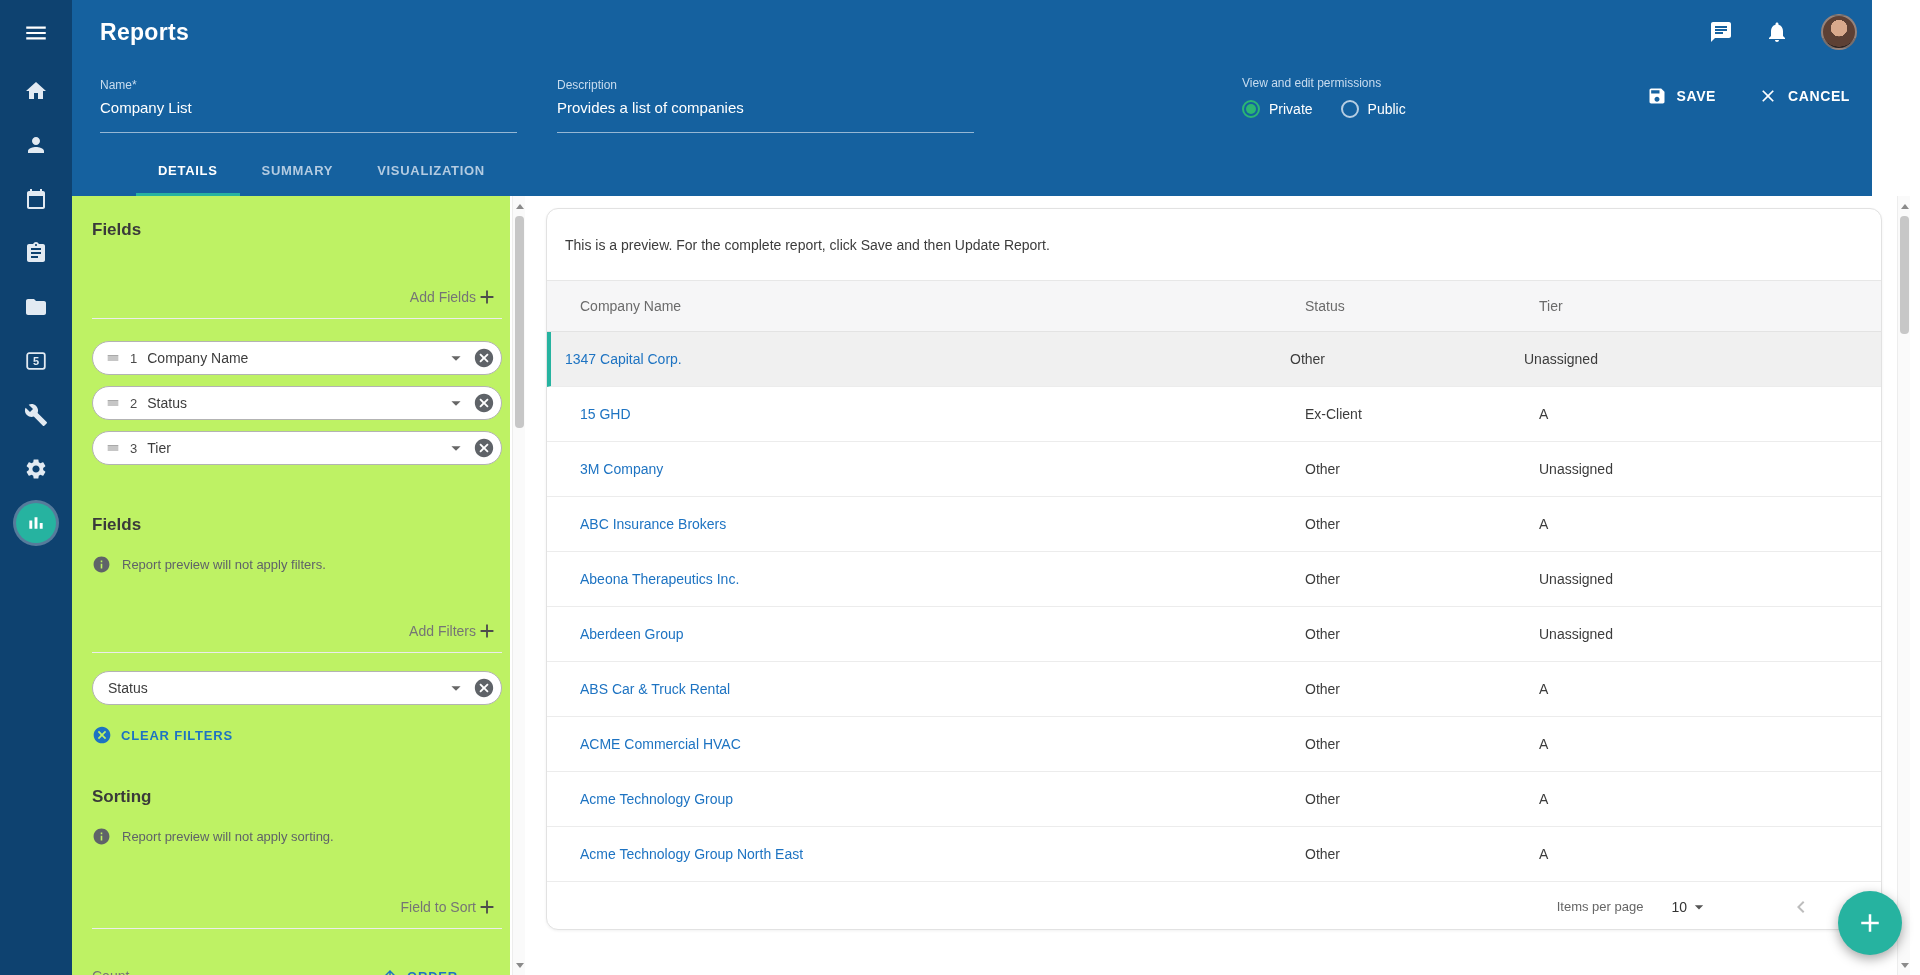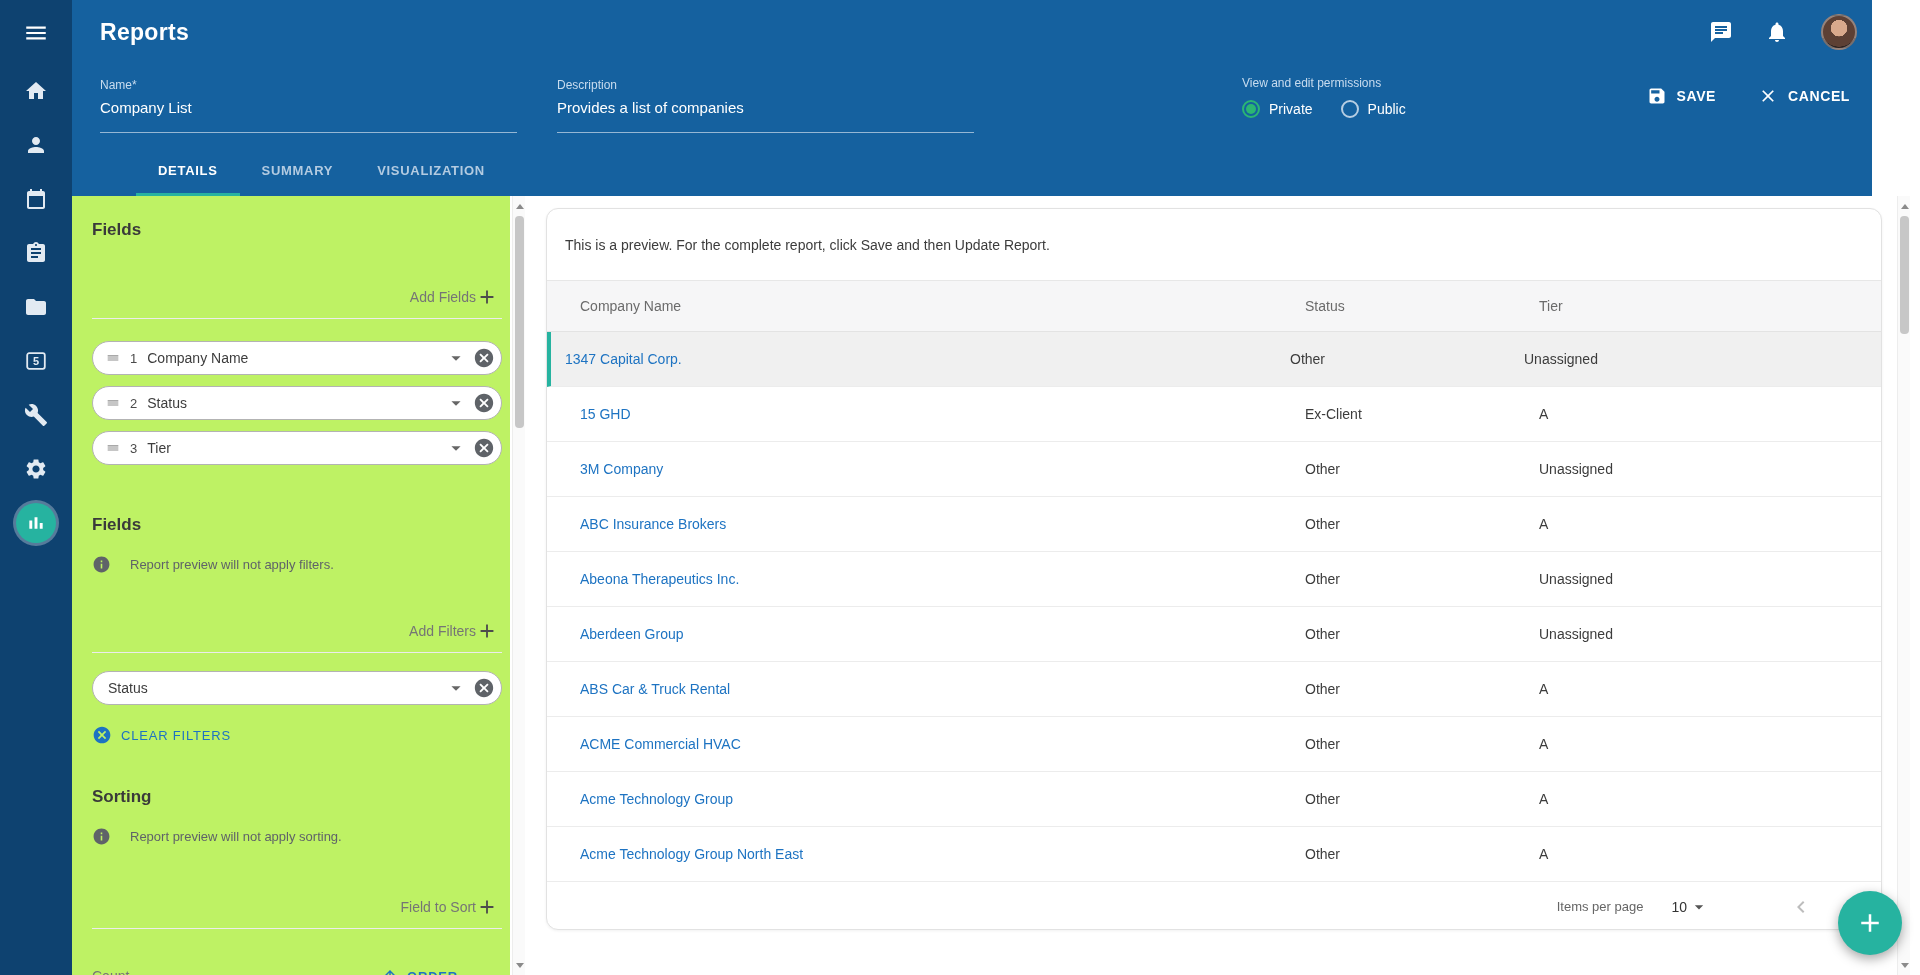--- a/index.html
+++ b/index.html
@@ -77,25 +77,25 @@
   .pill-list{margin-top:22px}
   .pill-list-filters{margin-top:18px}
   .pill{height:34px;border:1px solid #b3b3b3;border-radius:17px;display:flex;align-items:center;
     padding:0 6px 0 12px;margin-bottom:11px;background:#fff;cursor:pointer}
   .pill-drag{color:#8d8d8d;display:flex}
   .pill-num{font-size:13px;color:#4a4a4a;margin:0 10px 0 9px}
   .pill-label{font-size:14px;color:#3d3d3d}
   .pill.filter{padding-left:15px}
   .pill-caret{margin-left:auto;color:#666;display:flex}
   .pill-remove{color:#5f6368;display:flex;margin-left:6px;cursor:pointer}
-  .info-row{display:flex;align-items:center;gap:19px;margin-top:20px}
+  .info-row{display:flex;align-items:center;gap:11px;margin-top:20px}
   .info-row .info-ic{color:#5f6368;display:flex}
   .info-text{font-size:13px;color:#5f6368}
   .clear-filters{display:flex;align-items:center;gap:9px;margin-top:20px;cursor:pointer;
-    color:var(--link-blue);font-size:13px;font-weight:normal;letter-spacing:.8px}
+    color:var(--link-blue);font-size:13px;font-weight:bold;letter-spacing:.8px}
   .clear-filters .ic{display:flex}
   .count-row{display:flex;align-items:center;justify-content:space-between;margin-top:38px;padding-right:44px}
   .count-label{font-size:14px;color:#757575}
   .order-btn{display:flex;align-items:center;gap:8px;color:var(--link-blue);
     font-size:13px;font-weight:bold;letter-spacing:.8px;cursor:pointer}
   .order-btn .ic{display:flex}
 
   
   .scrollbar{position:absolute;top:196px;width:13px;height:779px;background:#fafafa;border-left:1px solid #ededed}
   .panel-sb{left:512px}

